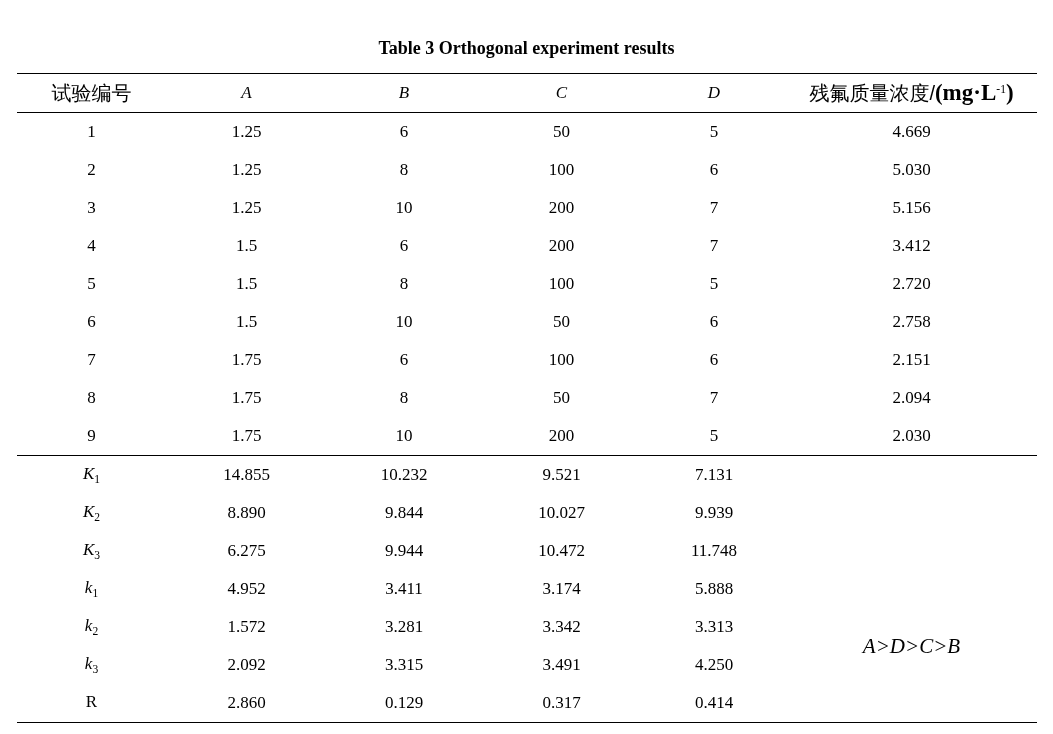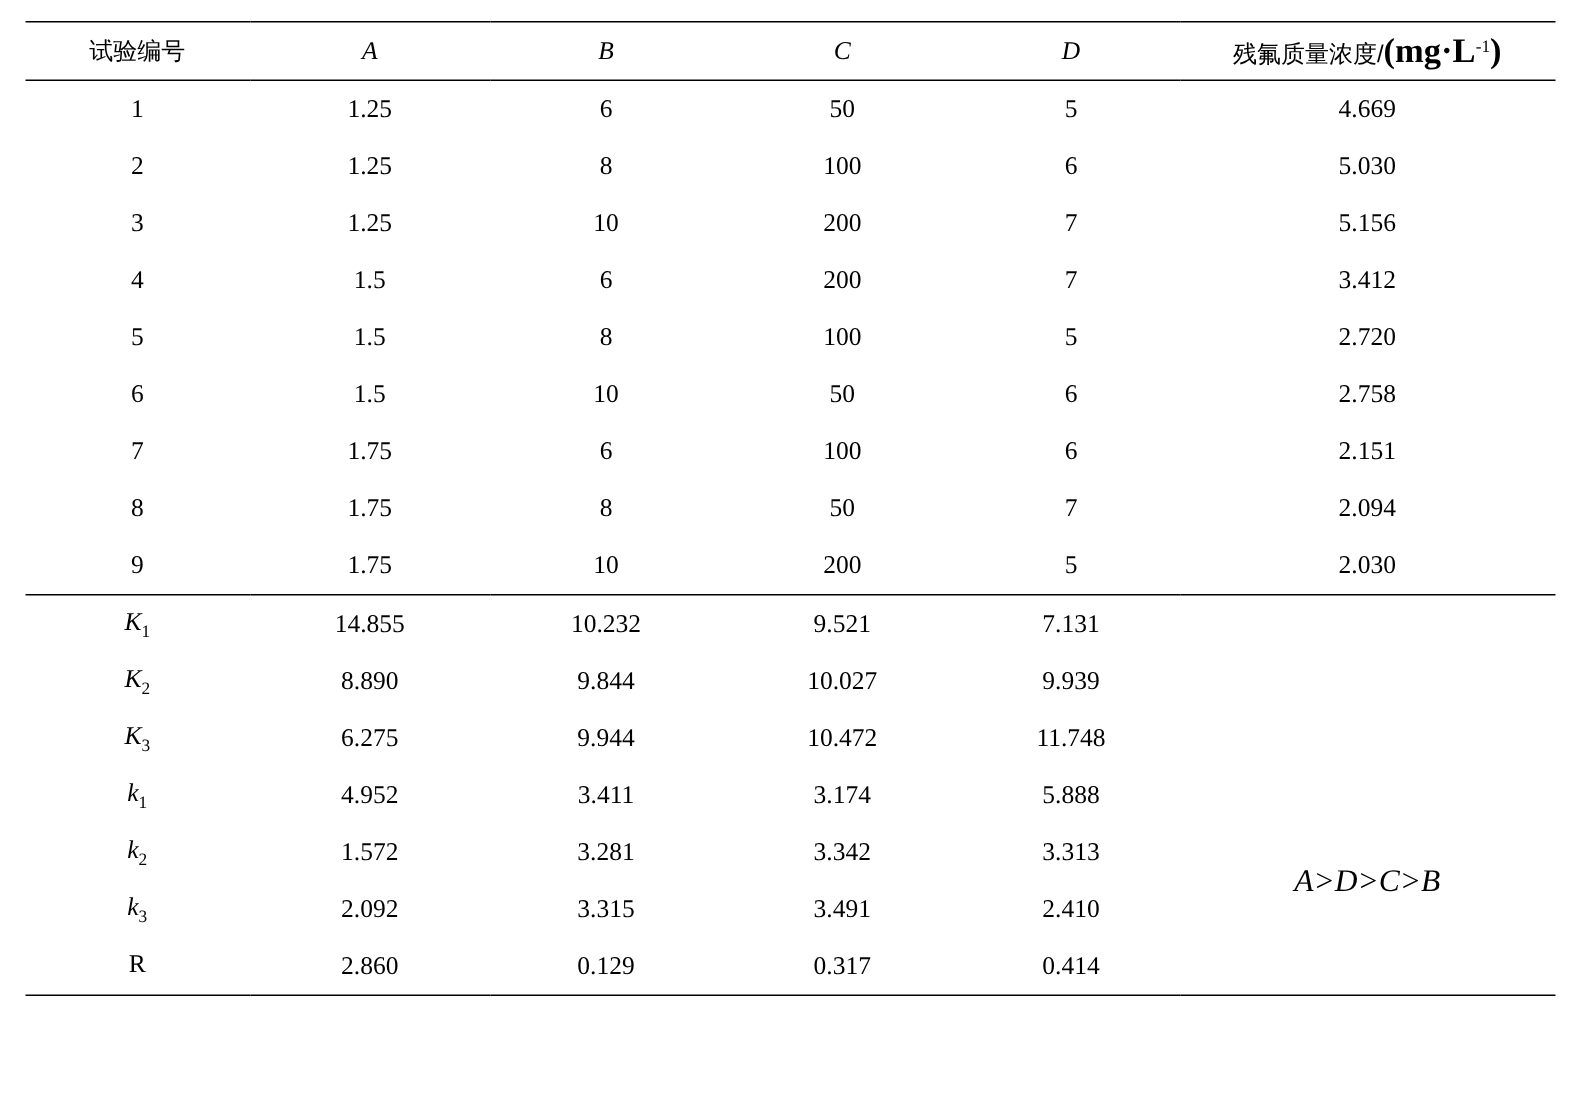--- a/index.html
+++ b/index.html
@@ -63,21 +63,21 @@
   .col-b    { width: 155px; }
   .col-c    { width: 160px; }
   .col-d    { width: 145px; }
   .col-res  { width: 250px; }
 
   .ital {
     font-style: italic;
   }
   .hdr-cn {
     font-family: "Liberation Sans", sans-serif;
-    font-size: 16px;
+    font-size: 20px;
   }
   .hdr-unit {
     font-family: "Liberation Serif", serif;
     font-size: 23px;
     font-weight: bold;
   }
   sup { font-size: 0.68em; vertical-align: super; }
   sub { font-size: 0.68em; vertical-align: sub; }
   .k-label {
     font-style: italic;
@@ -88,20 +88,21 @@
     font-style: italic;
     font-size: 21px;
   }
   .num { font-family: "Liberation Serif", serif; }
 </style>
 </head>
 <body>
 
 <div class="page">
 
+  <div class="title-en">Table 3 Orthogonal experiment results</div>
 
   <table class="data">
     <colgroup>
       <col class="col-no">
         <col class="col-a">
         <col class="col-b">
         <col class="col-c">
         <col class="col-d">
         <col class="col-res">
     </colgroup>
@@ -238,21 +239,21 @@
         <td class="num">3.313</td>
         <td rowspan="2" class="order-cell">A&gt;D&gt;C&gt;B</td>
       </tr>
       <tr>
         <td>
           <span class="k-label">k</span><sub>3</sub>
         </td>
         <td class="num">2.092</td>
         <td class="num">3.315</td>
         <td class="num">3.491</td>
-        <td class="num">2.410</td>
+        <td class="num">4.250</td>
       </tr>
       <tr class="rule-bottom">
         <td>
           <span class="k-label upright">R</span><sub></sub>
         </td>
         <td class="num">2.860</td>
         <td class="num">0.129</td>
         <td class="num">0.317</td>
         <td class="num">0.414</td>
         <td></td>

